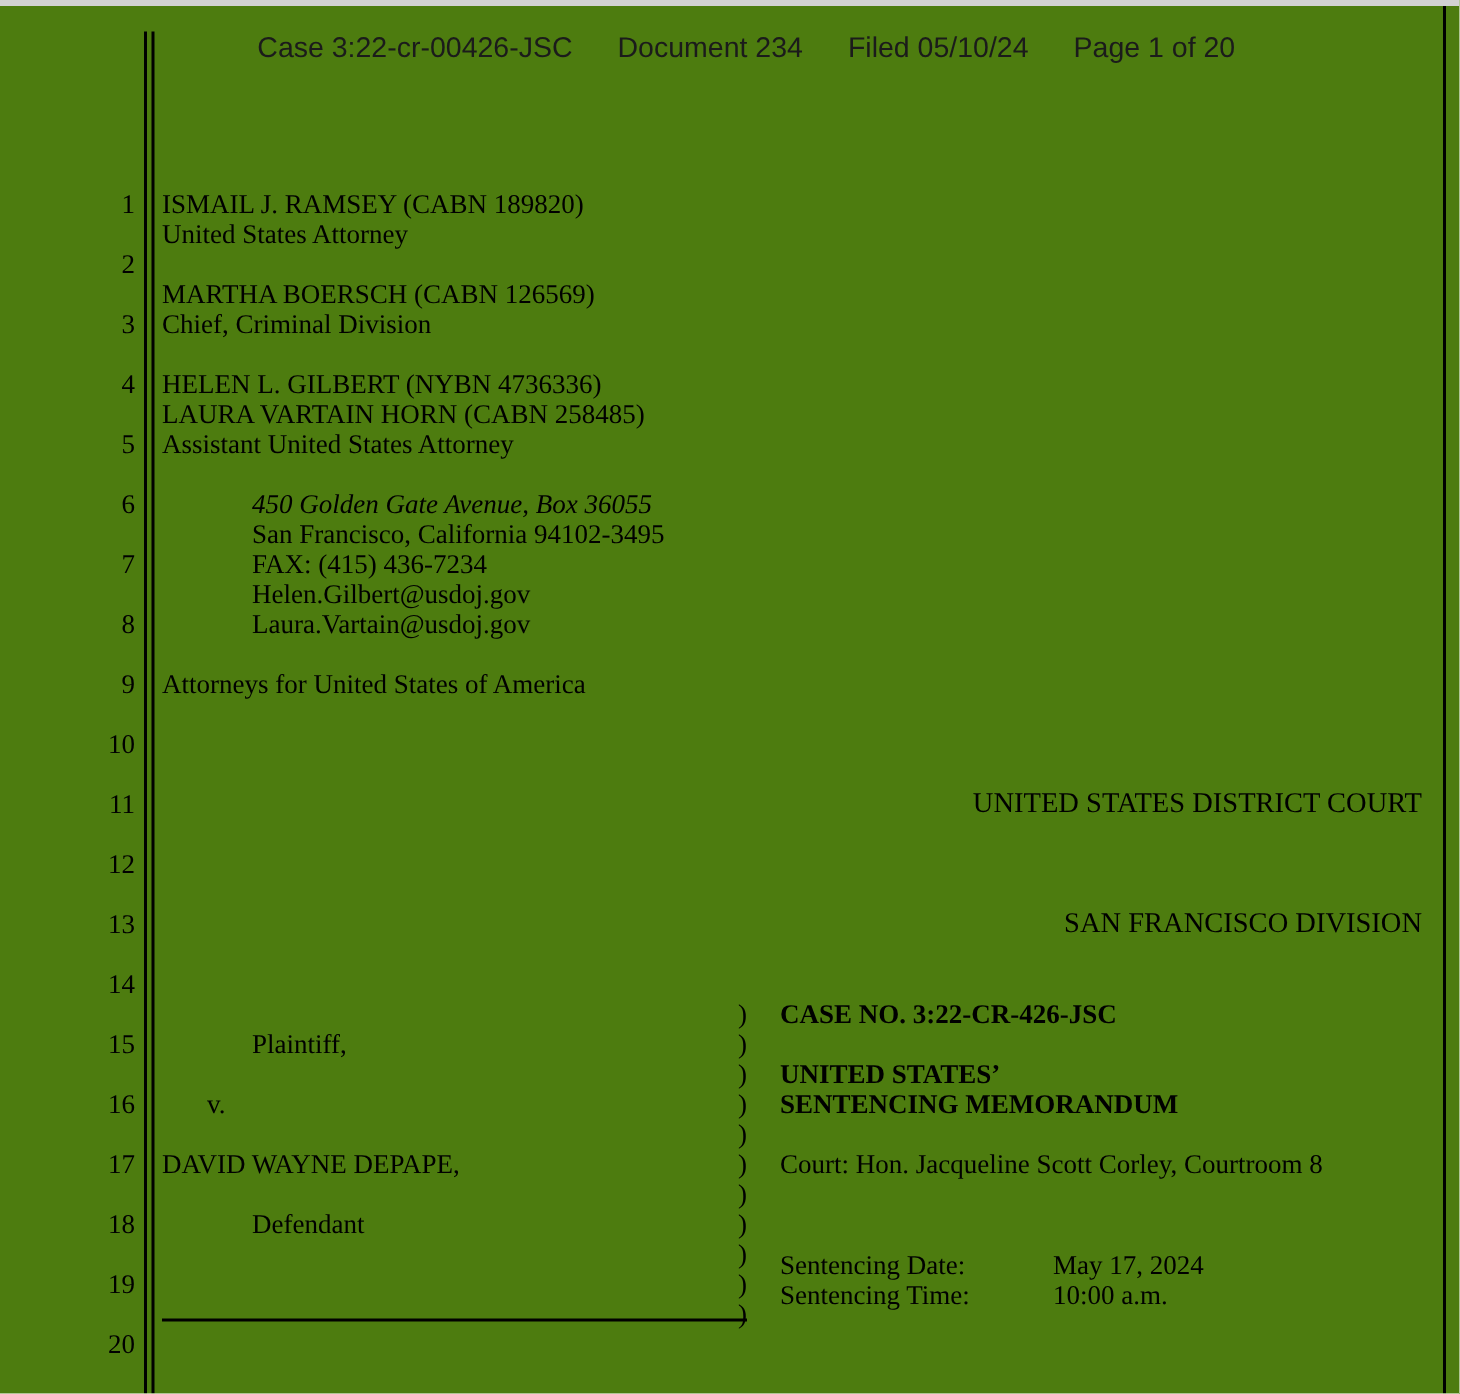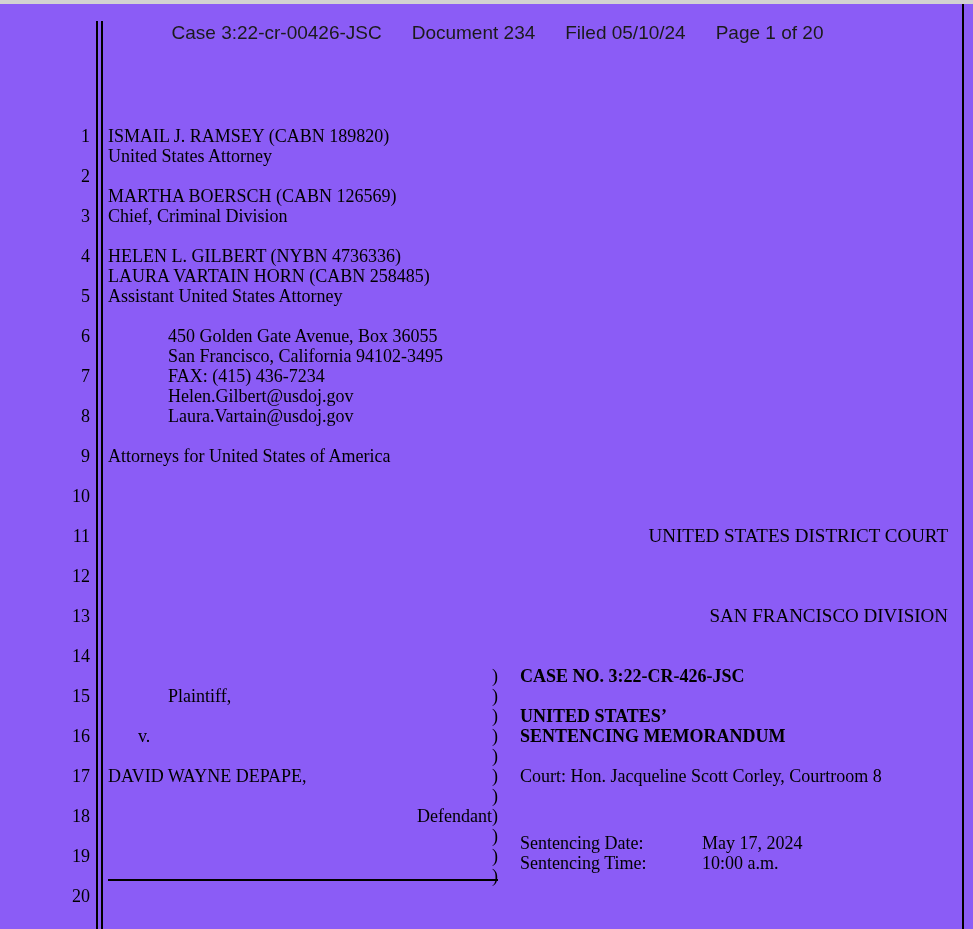--- a/index.html
+++ b/index.html
@@ -1,18 +1,18 @@
 <!DOCTYPE html>
 <html><head>
 <meta charset="utf-8">
 <style>
   html,body { margin:0; padding:0; background:#fff; }
   .page {
     position:relative; width:973px; height:929px;
-    background:#8b5cf6; overflow:hidden;
+    background:#4d7c0f; overflow:hidden;
     font-family:"Liberation Serif", serif; color:#000;
   }
   .top-strip { position:absolute; left:0; top:0; width:973px; height:4px; background:#d2d2d2; }
 
   .stamp {
     position:absolute; left:0; top:22px; width:973px;
     display:flex; justify-content:center; gap:30px;
     font-family:"Liberation Sans", sans-serif; font-size:19px; color:#1b1b1b;
     transform:translateX(11px); white-space:nowrap;
   }
@@ -86,41 +86,41 @@
       <div class="doc-line">ISMAIL J. RAMSEY (CABN 189820)</div>
       <div class="doc-line">United States Attorney</div>
       <div class="doc-line">&nbsp;</div>
       <div class="doc-line">MARTHA BOERSCH (CABN 126569)</div>
       <div class="doc-line">Chief, Criminal Division</div>
       <div class="doc-line">&nbsp;</div>
       <div class="doc-line">HELEN L. GILBERT (NYBN 4736336)</div>
       <div class="doc-line">LAURA VARTAIN HORN (CABN 258485)</div>
       <div class="doc-line">Assistant United States Attorney</div>
       <div class="doc-line">&nbsp;</div>
-      <div class="doc-line" style="padding-left: 60px;">450 Golden Gate Avenue, Box 36055</div>
+      <div class="doc-line" style="padding-left: 60px; font-style: italic;">450 Golden Gate Avenue, Box 36055</div>
       <div class="doc-line" style="padding-left: 60px;">San Francisco, California 94102-3495</div>
       <div class="doc-line" style="padding-left: 60px;">FAX: (415) 436-7234</div>
       <div class="doc-line" style="padding-left: 60px;">Helen.Gilbert@usdoj.gov</div>
       <div class="doc-line" style="padding-left: 60px;">Laura.Vartain@usdoj.gov</div>
       <div class="doc-line">&nbsp;</div>
       <div class="doc-line">Attorneys for United States of America</div>
     </div>
 
   <div class="heading h1">UNITED STATES DISTRICT COURT</div>
   <div class="heading h3">SAN FRANCISCO DIVISION</div>
 
   <div class="cap-left">
       <div class="doc-line">&nbsp;</div>
       <div class="doc-line" style="padding-left: 60px;">Plaintiff,</div>
       <div class="doc-line">&nbsp;</div>
       <div class="doc-line" style="padding-left: 30px;">v.</div>
       <div class="doc-line">&nbsp;</div>
       <div class="doc-line">DAVID WAYNE DEPAPE,</div>
       <div class="doc-line">&nbsp;</div>
-      <div class="doc-line" style="padding-left: 60px; text-align: right;">Defendant</div>
+      <div class="doc-line" style="padding-left: 60px;">Defendant</div>
     </div>
 
   <div class="cap-parens">
       <div class="doc-line">)</div>
       <div class="doc-line">)</div>
       <div class="doc-line">)</div>
       <div class="doc-line">)</div>
       <div class="doc-line">)</div>
       <div class="doc-line">)</div>
       <div class="doc-line">)</div>

